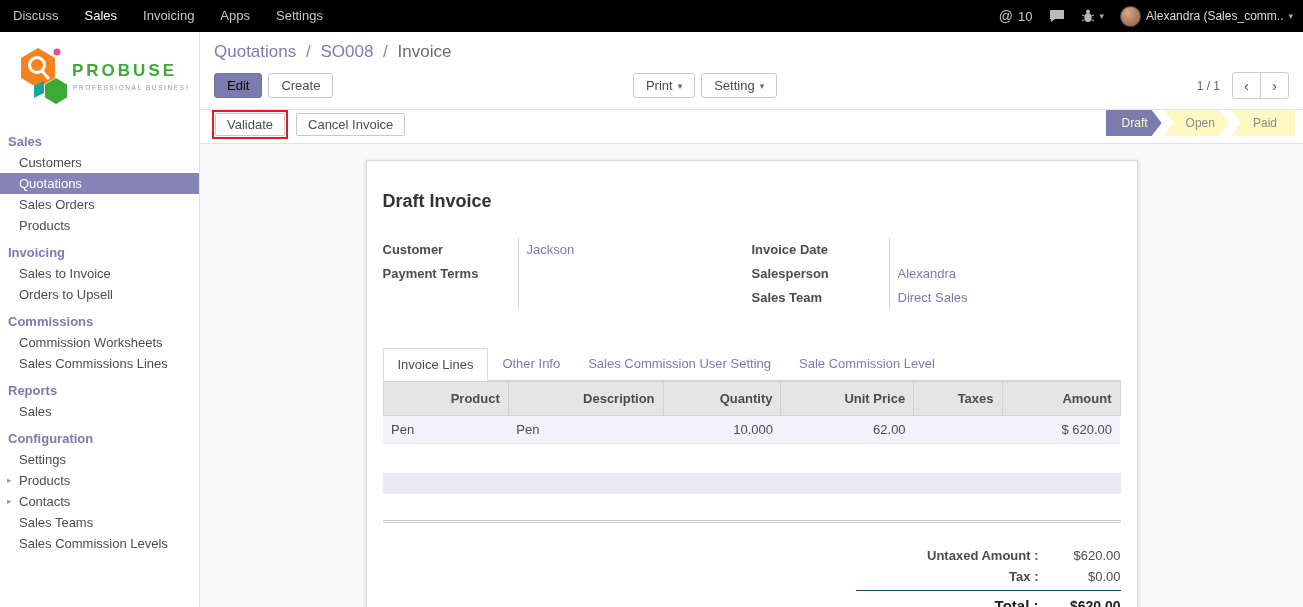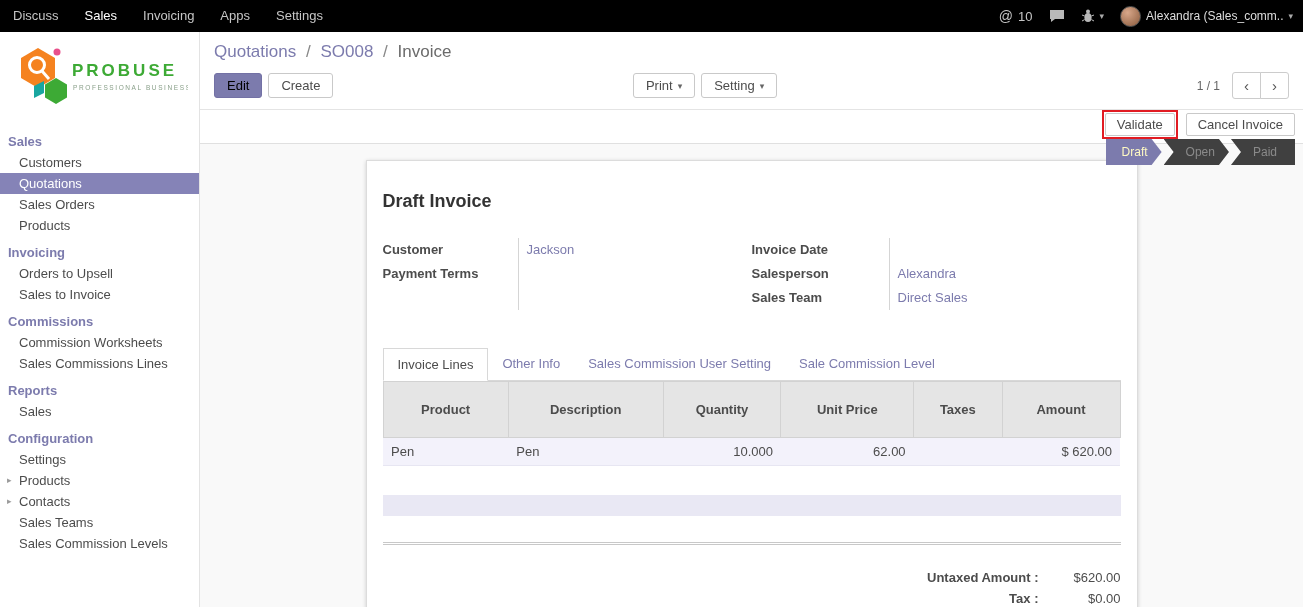--- a/index.html
+++ b/index.html
@@ -43,26 +43,26 @@
   .btn { display: inline-flex; align-items: center; gap: 5px; border: 1px solid #c9c9c9; background: #fff; color: #4c4c4c; font-size: 13px; padding: 4px 12px; border-radius: 3px; cursor: pointer; font-family: "Liberation Sans", sans-serif; }
   .btn-primary { background: #7c7bad; border-color: #7371a5; color: #000000; }
   .btn .caret { color: #666; }
   .pager-text { font-size: 12px; color: #666; margin-right: 6px; }
   .pager-btns { display: flex; }
   .pager-btn { width: 29px; height: 27px; border: 1px solid #ccc; background: #fff; color: #555; font-size: 15px; cursor: pointer; display: flex; align-items: center; justify-content: center; }
   .pager-btn.prev { border-radius: 3px 0 0 3px; }
   .pager-btn.next { border-radius: 0 3px 3px 0; margin-left: -1px; }
 
   
-  .statusbar { background: #fff; border-bottom: 1px solid #e0e0e0; height: 34px; display: flex; align-items: flex-end; justify-content: space-between; padding: 0 8px 0 12px; flex-direction: column; }
+  .statusbar { background: #fff; border-bottom: 1px solid #e0e0e0; height: 34px; display: flex; align-items: flex-start; justify-content: space-between; padding: 0 8px 0 12px; }
   .sb-left { display: flex; align-items: center; gap: 8px; }
   .red-box { border: 2px solid #e11b22; padding: 1px; display: inline-flex; }
   .sb-btn { border: 1px solid #c9c9c9; background: #fff; padding: 3px 11px; font-size: 13px; color: #4c4c4c; cursor: pointer; border-radius: 2px; font-family: "Liberation Sans", sans-serif; }
   .steps { display: flex; align-items: center; }
-  .step { font-size: 12px; color: #8a8a8a; background: #404040; padding: 6px 14px 6px 22px; margin-left: 2px; cursor: pointer;
+  .step { font-size: 12px; color: #8a8a8a; background: #fef9c3; padding: 6px 14px 6px 22px; margin-left: 2px; cursor: pointer;
           clip-path: polygon(0 0, calc(100% - 10px) 0, 100% 50%, calc(100% - 10px) 100%, 0 100%, 10px 50%); }
   .step.first { clip-path: polygon(0 0, calc(100% - 10px) 0, 100% 50%, calc(100% - 10px) 100%, 0 100%); padding-left: 16px; }
   .step.last { clip-path: polygon(0 0, 100% 0, 100% 100%, 0 100%, 10px 50%); padding-right: 18px; }
   .step.active { background: #7c7bad; color: #fef9c3; }
 
   
   .content { flex: 1; overflow: hidden; padding-top: 16px; }
   .sheet { width: 772px; margin: 0 auto; background: #fff; border: 1px solid #dcdcdc; box-shadow: 0 1px 4px rgba(0,0,0,0.18); min-height: 470px; padding: 30px 16px 24px 16px; }
   .sheet-title { font-size: 18px; font-weight: bold; color: #333; margin-bottom: 26px; }
   .fields { display: flex; margin-bottom: 38px; }
@@ -71,21 +71,21 @@
   .fvalues { flex: 1; border-left: 1px solid #d5d5d5; padding-left: 8px; }
   .fgroup.right .flabels { width: 137px; }
   .flabel { font-weight: bold; color: #4c4c4c; padding: 4px 0; font-size: 13px; min-height: 24px; }
   .fvalue { color: #7c7bad; padding: 4px 0; font-size: 13px; min-height: 24px; cursor: pointer; }
 
   .tabs { display: flex; border-bottom: 1px solid #d8d8d8; margin-bottom: 0; }
   .tab { padding: 8px 14px; font-size: 13px; color: #7c7bad; cursor: pointer; margin-bottom: -1px; }
   .tab.active { background: #fff; border: 1px solid #d8d8d8; border-bottom: 1px solid #fff; color: #4c4c4c; }
 
   table.lines { width: 100%; border-collapse: collapse; font-size: 13px; }
-  table.lines th { background: #e5e5e5; border: 1px solid #d2d2d2; font-weight: bold; color: #4c4c4c; text-align: center; padding: 20px 8px; }
+  table.lines th { background: #e5e5e5; border: 1px solid #d2d2d2; font-weight: bold; color: #4c4c4c; text-align: right; padding: 9px 8px; }
   table.lines td { padding: 6px 8px; background: #f3f2fb; border-bottom: 1px solid #e7e6f2; color: #4c4c4c; }
   td.num, th.num-h { }
   td.num { text-align: right; }
   .cell-product { color: #6f6da0; cursor: pointer; }
 
   .list-strip { height: 21px; background: #e9e8f4; margin-top: 29px; }
 
   .sep { height: 3px; border-top: 1px solid #c8c8c8; border-bottom: 1px solid #c8c8c8; margin: 26px 0 0 0; }
 
   .totals { display: flex; flex-direction: column; align-items: flex-end; margin-top: 22px; }
@@ -153,22 +153,22 @@
     <div class="nav-section">
       <div class="nav-heading">Sales</div>
       <div class="nav-item">Customers</div>
       <div class="nav-item active">Quotations</div>
       <div class="nav-item">Sales Orders</div>
       <div class="nav-item">Products</div>
     </div>
 
     <div class="nav-section">
       <div class="nav-heading">Invoicing</div>
+      <div class="nav-item">Sales to Invoice</div>
       <div class="nav-item">Orders to Upsell</div>
-      <div class="nav-item">Sales to Invoice</div>
     </div>
 
     <div class="nav-section">
       <div class="nav-heading">Commissions</div>
       <div class="nav-item">Commission Worksheets</div>
       <div class="nav-item">Sales Commissions Lines</div>
     </div>
 
     <div class="nav-section">
       <div class="nav-heading">Reports</div>

